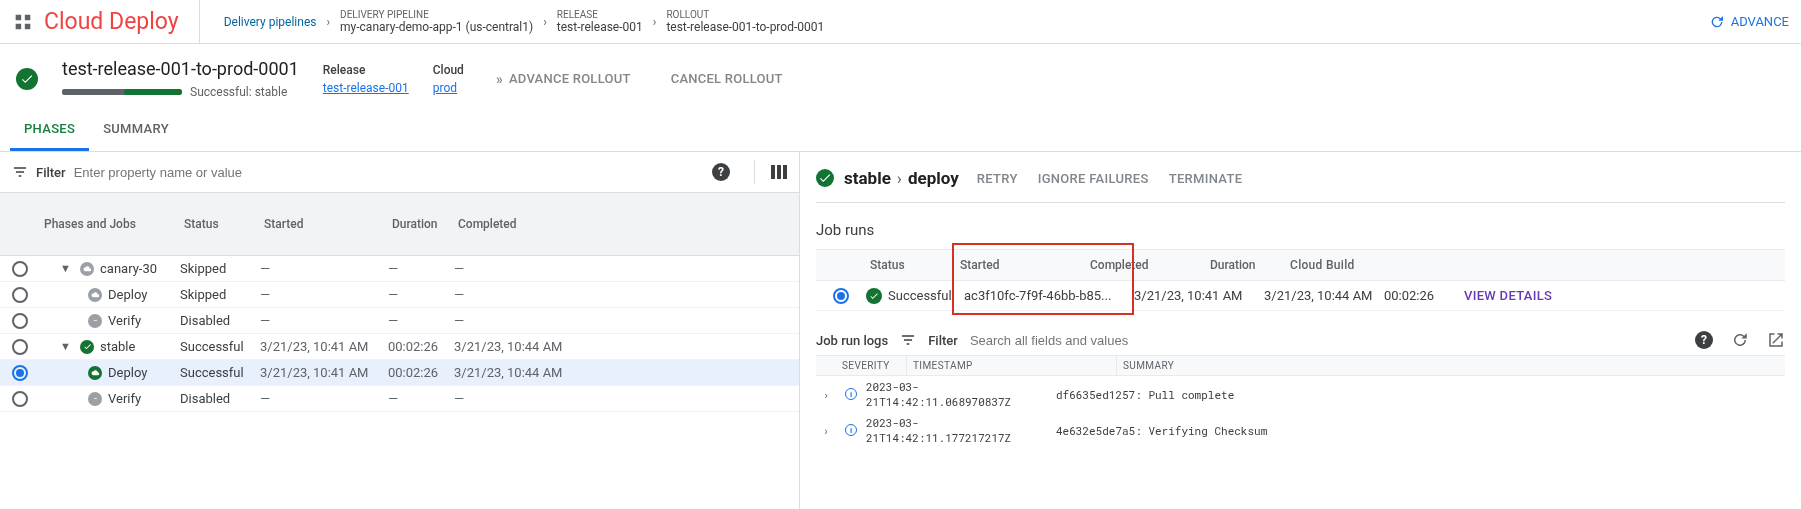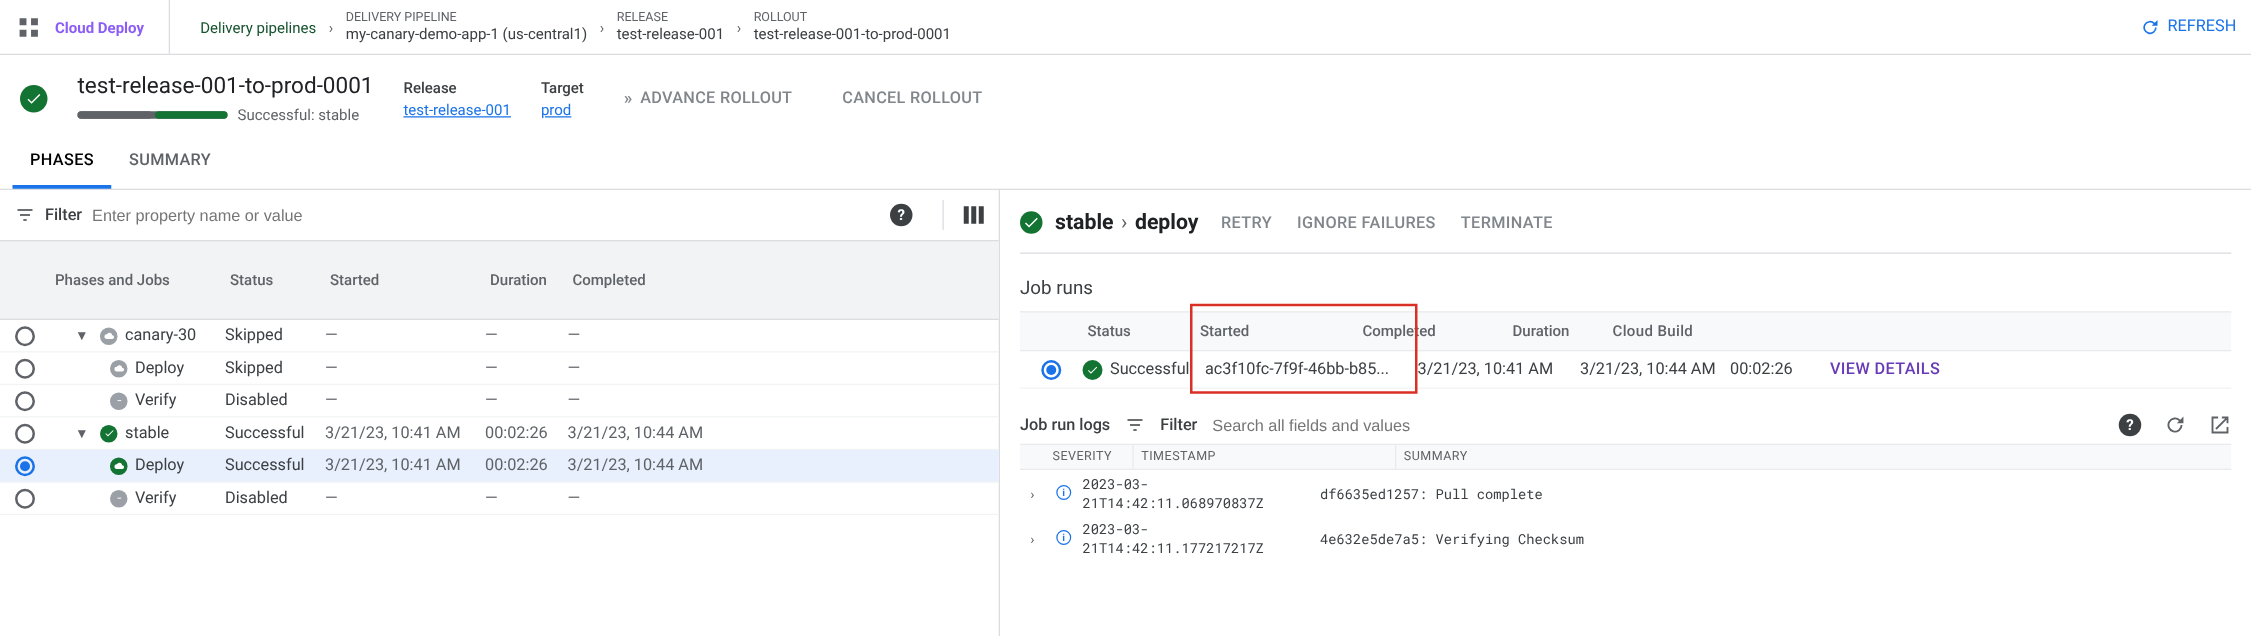--- a/index.html
+++ b/index.html
@@ -2,24 +2,24 @@
 <html><head>
 <meta charset="utf-8">
 <style>
   * { box-sizing: border-box; margin: 0; padding: 0; }
   body { font-family: Roboto, "Helvetica Neue", Arial, sans-serif; font-size: 13px; color: #3c4043; background: #fff; width: 1801px; }
   
   
   .topbar { display: flex; align-items: center; height: 44px; border-bottom: 1px solid #dadce0; padding: 0 12px; }
   .logo-box { display: flex; align-items: center; gap: 10px; padding-right: 20px; }
   .logo-svg { width: 22px; height: 22px; }
-  .product-name { font-size: 12px; color: #8b5cf6; font-weight: 700; }
+  .product-name { font-size: 23px; color: #ef4444; font-weight: 400; }
   .breadcrumbs { display: flex; align-items: center; font-size: 12px; color: #5f6368; border-left: 1px solid #dadce0; padding-left: 16px; height: 100%; }
   .crumb { display: flex; flex-direction: column; padding: 0 8px; cursor: pointer; }
-  .crumb-simple { padding: 0 8px; color:#14532d; cursor: pointer; }
+  .crumb-simple { padding: 0 8px; color:#0369a1; cursor: pointer; }
   .crumb-label { font-size: 10px; color: #5f6368; text-transform: uppercase; }
   .crumb-value { font-size: 12px; color: #3c4043; }
   .chevron { color: #5f6368; padding: 0 2px; }
   .top-spacer { flex: 1; }
   .refresh { color: #1a73e8; font-size: 13px; display: flex; align-items: center; gap: 6px; cursor: pointer; }
   .refresh-icon { width:16px; height:16px; }
   
   
   .header { display: flex; align-items: center; padding: 14px 16px 10px 16px; gap: 24px; }
   .status-circle { width: 22px; height: 22px; border-radius: 50%; background: #137333; display: inline-flex; align-items: center; justify-content: center; flex-shrink:0; }
@@ -36,21 +36,21 @@
   .meta-col { display: flex; flex-direction: column; gap: 4px; font-size: 12px; }
   .meta-label { color: #3c4043; font-weight: 500; }
   .meta-link { color: #1a73e8; text-decoration: underline; cursor: pointer; }
   .action-btn { color: #3c4043; font-size: 13px; font-weight: 500; display: flex; align-items: center; gap: 6px; cursor: pointer; padding: 6px 8px; text-transform: uppercase; letter-spacing: .25px; }
   .action-btn.disabled { color: #80868b; }
   .double-chevron { font-size: 14px; color:#80868b; }
   
   
   .tabs { display: flex; border-bottom: 1px solid #dadce0; padding: 0 10px; }
   .tab { padding: 12px 14px; font-size: 13px; font-weight: 500; color: #5f6368; cursor: pointer; text-transform: uppercase; letter-spacing:.3px; }
-  .tab.active { color: #000000; border-bottom: 3px solid #1a73e8; }
+  .tab.active { color: #15803d; border-bottom: 3px solid #1a73e8; }
   
   
   .split { display: flex; height: 360px; }
   .left-pane { width: 800px; border-right: 1px solid #dadce0; display:flex; flex-direction:column; }
   .right-pane { flex: 1; padding: 16px 16px 0 16px; display:flex; flex-direction:column; }
   
   .filter-bar { display: flex; align-items: center; padding: 8px 12px; gap: 8px; }
   .filter-icon { width:16px; height:16px; }
   .filter-label { font-weight: 500; font-size: 13px; }
   .filter-input { border: none; outline: none; font-size: 13px; color: #7f1d1d; flex:1; }
@@ -145,21 +145,21 @@
     <div class="crumb">
       <span class="crumb-label">ROLLOUT</span>
       <span class="crumb-value">test-release-001-to-prod-0001</span>
     </div>
   </div>
   <div class="top-spacer"></div>
   <div class="refresh">
     <svg class="refresh-icon" viewBox="0 0 24 24">
         <path fill="#1a73e8" d="M17.65 6.35A8 8 0 1 0 20 12h-2a6 6 0 1 1-1.76-4.24L14 10h7V3l-3.35 3.35z"></path>
       </svg>
-    <span>REFRESH</span>
+    <span>ADVANCE</span>
   </div>
 </div>
 
 <div class="header">
   <span class="status-circle">
     <svg viewBox="0 0 24 24">
         <path fill="#fff" d="M9 16.2 4.8 12l-1.4 1.4L9 19 21 7l-1.4-1.4z"></path>
       </svg>
   </span>
   <div class="title-block">
@@ -170,21 +170,21 @@
           <div class="progress-seg seg2"></div>
       </div>
       <span class="progress-label">Successful: stable</span>
     </div>
   </div>
   <div class="meta-col">
     <span class="meta-label">Release</span>
     <span class="meta-link">test-release-001</span>
   </div>
   <div class="meta-col">
-    <span class="meta-label">Target</span>
+    <span class="meta-label">Cloud</span>
     <span class="meta-link">prod</span>
   </div>
   <div class="action-btn disabled">
     <span class="double-chevron">»</span>
     <span>ADVANCE ROLLOUT</span>
   </div>
   <div class="action-btn disabled">
     <span>CANCEL ROLLOUT</span>
   </div>
 </div>

